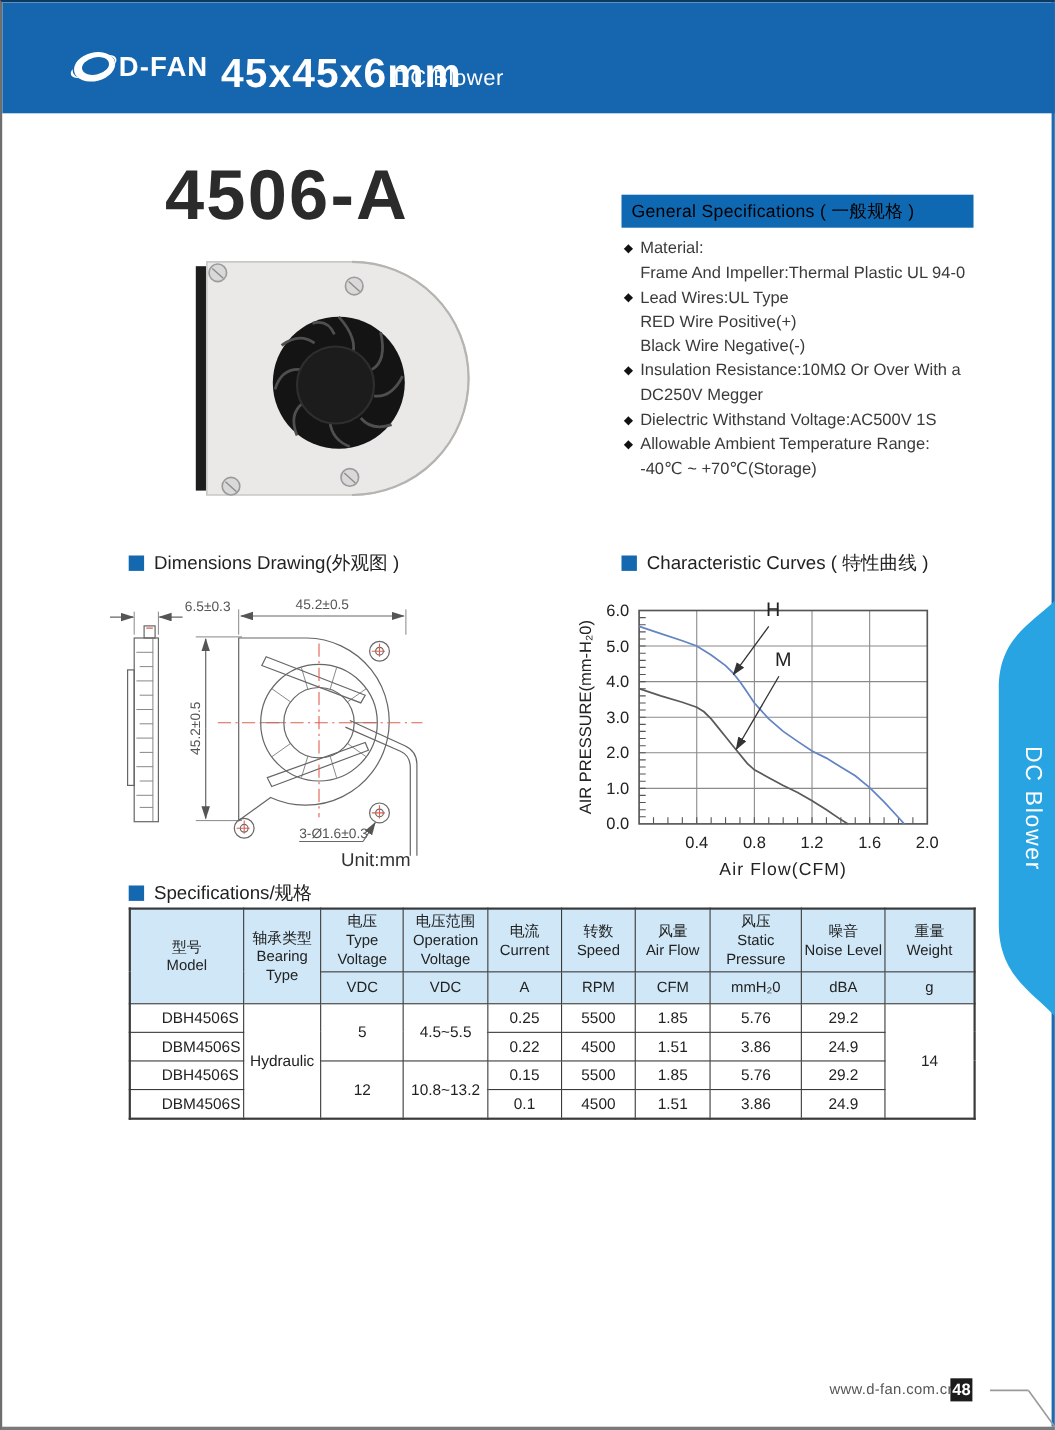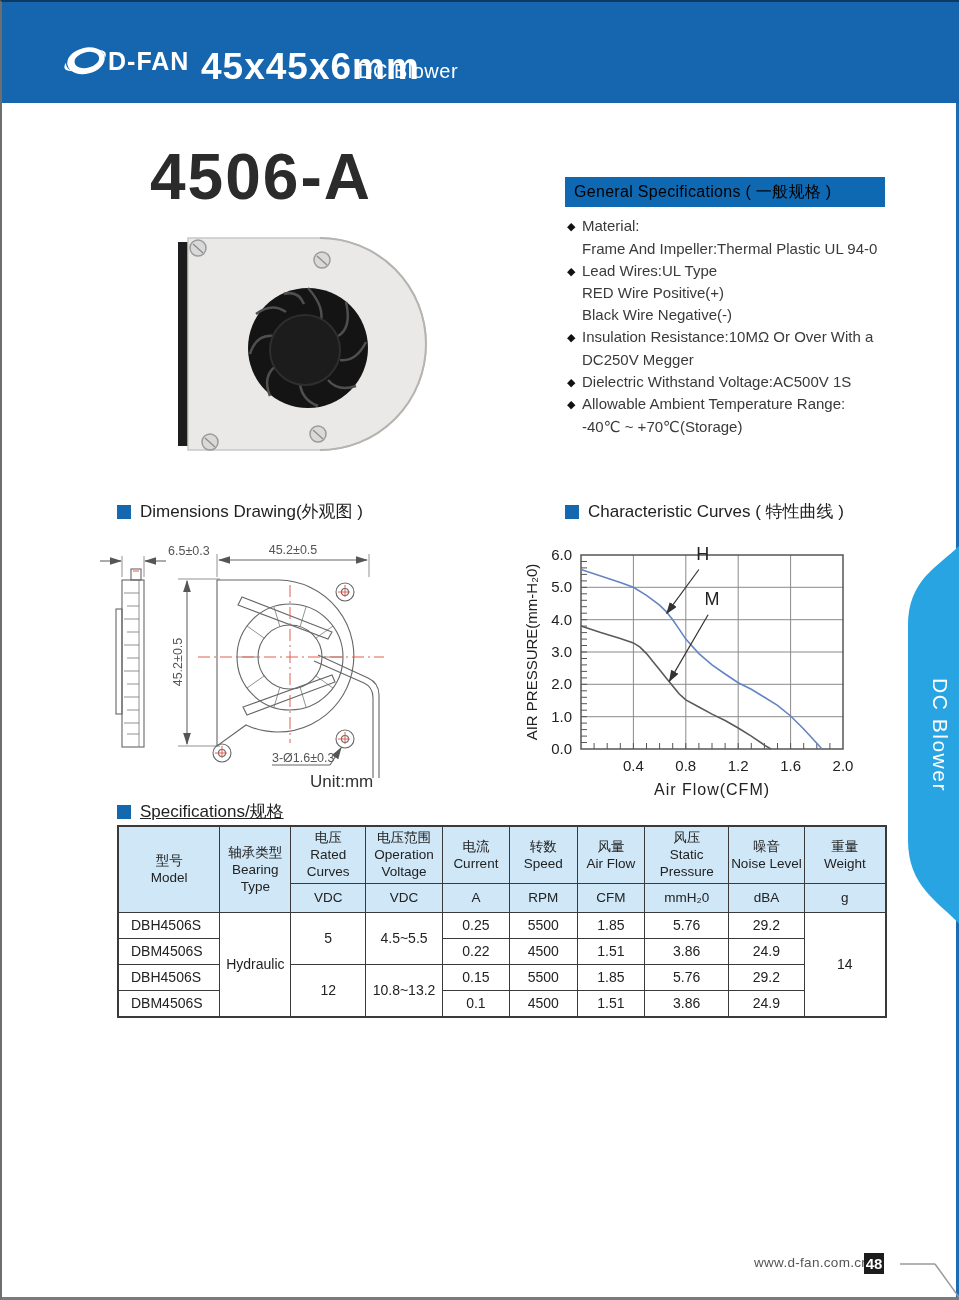--- a/index.html
+++ b/index.html
@@ -42,21 +42,21 @@
   .annot{font-size:18px;fill:#222;text-anchor:middle;}
   
   .tab{position:absolute;left:898px;top:538px;}
   
   .spec-table{position:absolute;left:115px;top:823px;width:770px;border-collapse:collapse;color:#222;}
   .spec-table th,.spec-table td{border:1px solid #3a3a3a;text-align:center;font-weight:normal;}
   .spec-table{border:2px solid #3a3a3a;}
   .spec-table thead th{background:#cfe7f7;font-size:13.5px;line-height:17px;padding:2px 1px;}
   .spec-table .units th{height:26px;padding:1px;}
   .spec-table tbody td{font-size:14px;height:25px;padding:0 2px;}
-  .spec-table td.model{text-align:left;padding-left:12px;}
+  .spec-table td.model{text-align:left;padding-left:28px;}
   
   .site{position:absolute;left:752px;top:1253px;font-size:13.5px;color:#555;letter-spacing:.3px;}
   .pagebox{position:absolute;left:862px;top:1251px;width:20px;height:21px;background:#1c1c1c;color:#fff;
            font-size:15px;font-weight:bold;display:flex;align-items:center;justify-content:center;}
   .cornersvg{position:absolute;left:890px;top:1245px;}
 </style>
 </head>
 <body>
 
 <div class="page">
@@ -129,21 +129,21 @@
     </div>
 
   <div class="sec-head" style="left:115px;top:498px;text-align:right;">
     <span class="sq"></span>
     <span>Dimensions Drawing(外观图 )</span>
   </div>
   <div class="sec-head" style="left:563px;top:498px;">
     <span class="sq"></span>
     <span>Characteristic Curves ( 特性曲线 )</span>
   </div>
-  <div class="sec-head" style="left:115px;top:798px;text-decoration:underline;">
+  <div class="sec-head" style="left:115px;top:798px;">
     <span class="sq"></span>
     <span>Specifications/规格</span>
   </div>
 
   <svg class="dimsvg" width="380" height="270" viewBox="0 0 380 270">
     <defs>
       <marker id="dimarrow" markerWidth="11" markerHeight="8" refX="10" refY="3.5" orient="auto">
         <path d="M0,0 L11,3.5 L0,7 Z" fill="#555"></path>
       </marker>
     </defs>
@@ -355,21 +355,21 @@
         <th rowspan="2">
           <div>型号</div>
             <div>Model</div>
           </th>
         <th rowspan="2">
           <div>轴承类型</div>
             <div>Bearing Type</div>
           </th>
         <th>
           <div>电压</div>
-            <div>Rated Curves</div>
+            <div>Type Voltage</div>
           </th>
         <th>
           <div>电压范围</div>
             <div>Operation Voltage</div>
           </th>
         <th>
           <div>电流</div>
             <div>Current</div>
           </th>
         <th>

